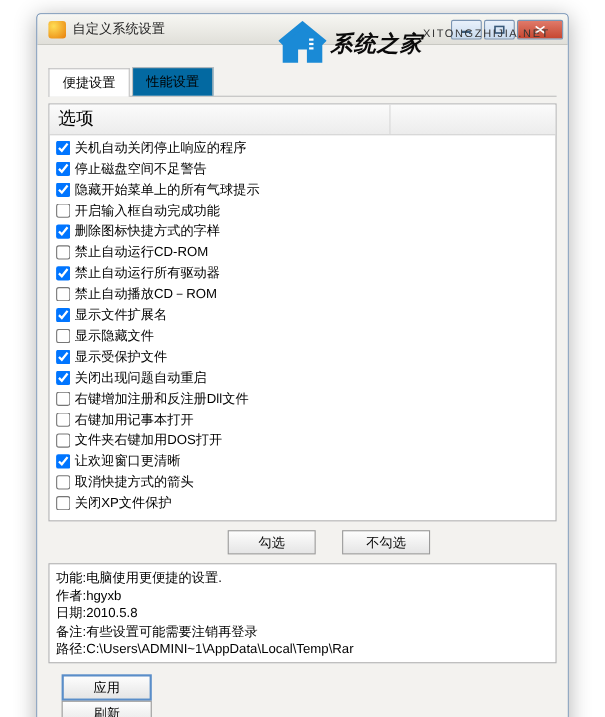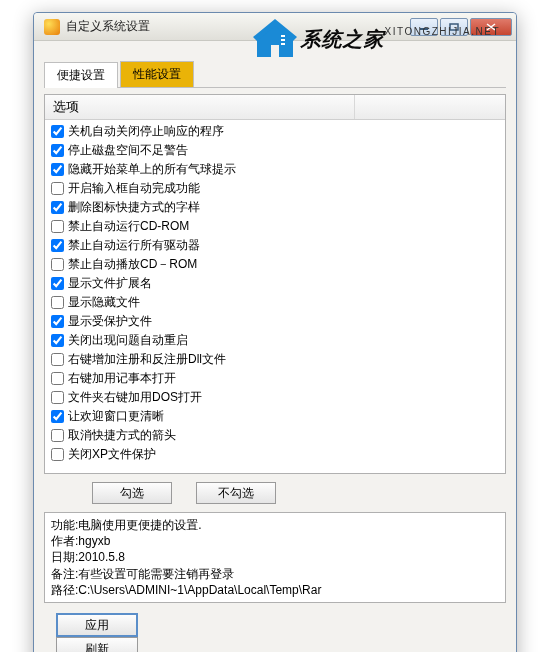--- a/index.html
+++ b/index.html
@@ -8,31 +8,31 @@
 .titlebar { height: 28px; background: linear-gradient(#f7f7f3,#e0dfd9); border-bottom: 1px solid #c8c8c2; border-radius: 4px 4px 0 0; display: flex; align-items: center; padding: 0 4px; }
 .title-icon { width: 16px; height: 16px; margin: 0 6px; background: radial-gradient(circle at 30% 30%, #ffdd55, #e87f0a); border-radius: 3px; }
 .title-text { flex: 1; font-size: 12px; color: #222; }
 .win-btns { display: flex; gap: 2px; }
 .win-btn { width: 28px; height: 18px; border: 1px solid #7a94b3; border-radius: 2px; display: flex; align-items: center; justify-content: center; font-size: 10px; cursor: pointer; }
 .win-min { background: linear-gradient(#e9f1fb,#c9dbef); color: #3a5a7a; }
 .win-max { background: linear-gradient(#e9f1fb,#c9dbef); color: #3a5a7a; }
 .win-close { width: 42px; background: linear-gradient(#e07a6a,#c64630); color: #fff; }
 .body { padding: 20px 10px 12px; background: #f3f2ef; border-radius: 0 0 4px 4px; }
 .tabs { display: flex; border-bottom: 1px solid #bfbfbf; margin-bottom: 6px; }
-.tab { padding: 4px 12px; border: 1px solid #bfbfbf; border-bottom: none; background: #eab308; margin-right: 2px; font-size: 12px; cursor: pointer; }
+.tab { padding: 4px 12px; border: 1px solid #bfbfbf; border-bottom: none; background: #0369a1; margin-right: 2px; font-size: 12px; cursor: pointer; }
 .tab.active { background: #fff; position: relative; top: 1px; }
 .listbox { border: 1px solid #b0b0b0; background: #fff; height: 380px; overflow: auto; }
 .list-header { display: flex; border-bottom: 1px solid #cfcfcf; background: linear-gradient(#fbfbfb,#ececec); }
-.list-col { padding: 3px 8px; font-size: 13px; }
+.list-col { padding: 3px 8px; font-size: 16px; }
 .col1 { width: 310px; border-right: 1px solid #d8d8d8; }
 .col2 { flex: 1; }
 .list-body { padding: 2px 0; }
 .item { display: flex; align-items: center; padding: 1px 6px; font-size: 12px; cursor: default; }
 .item input[type=checkbox] { margin-right: 4px; width: 13px; height: 13px; }
-.btn-row { display: flex; gap: 24px; margin: 8px 0 8px 48px; }
+.btn-row { display: flex; gap: 24px; margin: 8px 0 8px 48px; justify-content: center; }
 .btn { width: 80px; height: 22px; border: 1px solid #9a9a9a; background: linear-gradient(#fdfdfd,#e5e5e5); font-size: 12px; cursor: pointer; }
 .info { border: 1px solid #b0b0b0; background: #fff; padding: 4px 6px; font-size: 12px; height: 91px; line-height: 1.35; white-space: pre-wrap; overflow: hidden; }
 .bottom-btns { display: flex; justify-content: space-between; margin-top: 10px; padding: 0 12px; flex-direction: column; }
 .bottom-btns .btn { width: 82px; height: 24px; }
 .btn.primary { border: 2px solid #5a8ec9; }
 .watermark { position: absolute; top: 6px; right: 16px; display: flex; align-items: center; pointer-events: none; }
 .wm-icon { width: 44px; height: 40px; margin-right: 4px; }
 .wm-text { display: flex; flex-direction: row; }
 .wm-cn { font-size: 20px; font-weight: bold; color: #0a0a0a; font-style: italic; letter-spacing: 1px; }
 .wm-en { font-size: 10px; color: #333; letter-spacing: 1.5px; }

